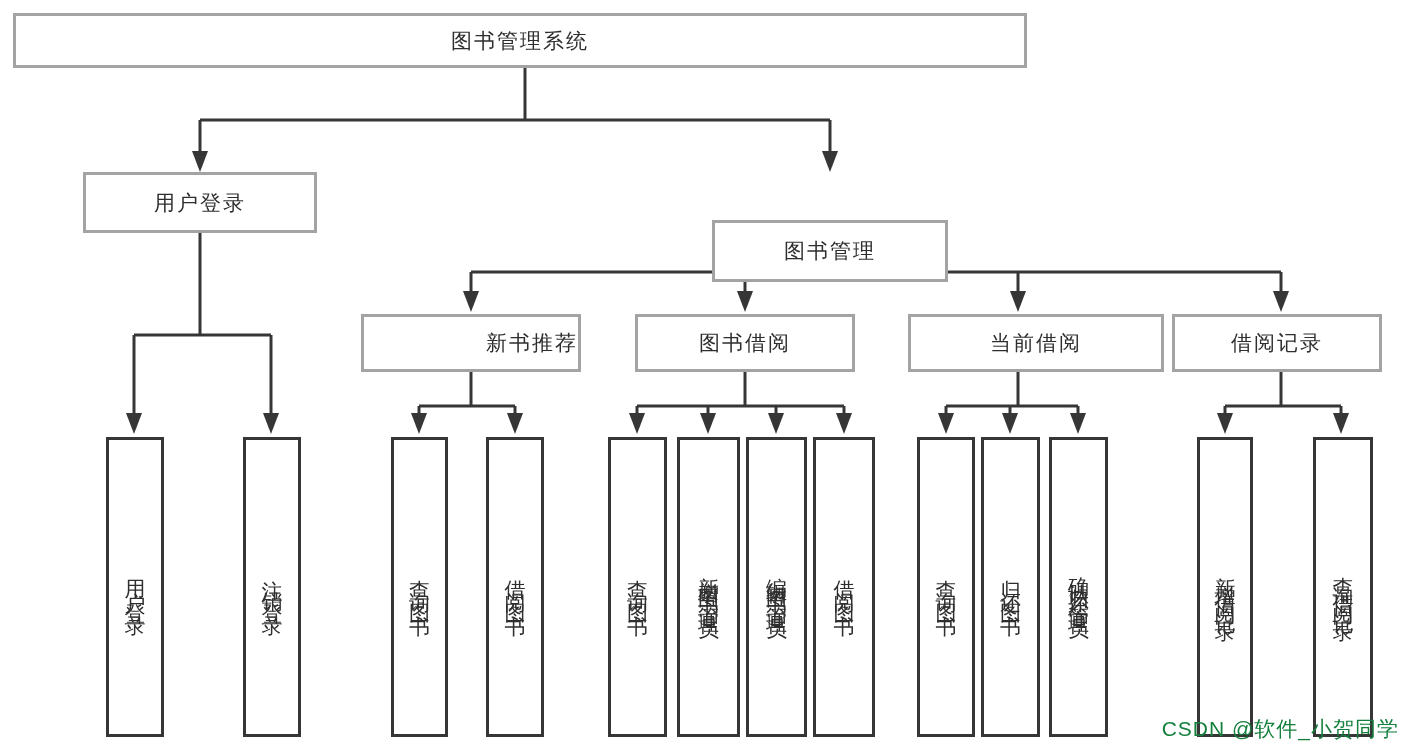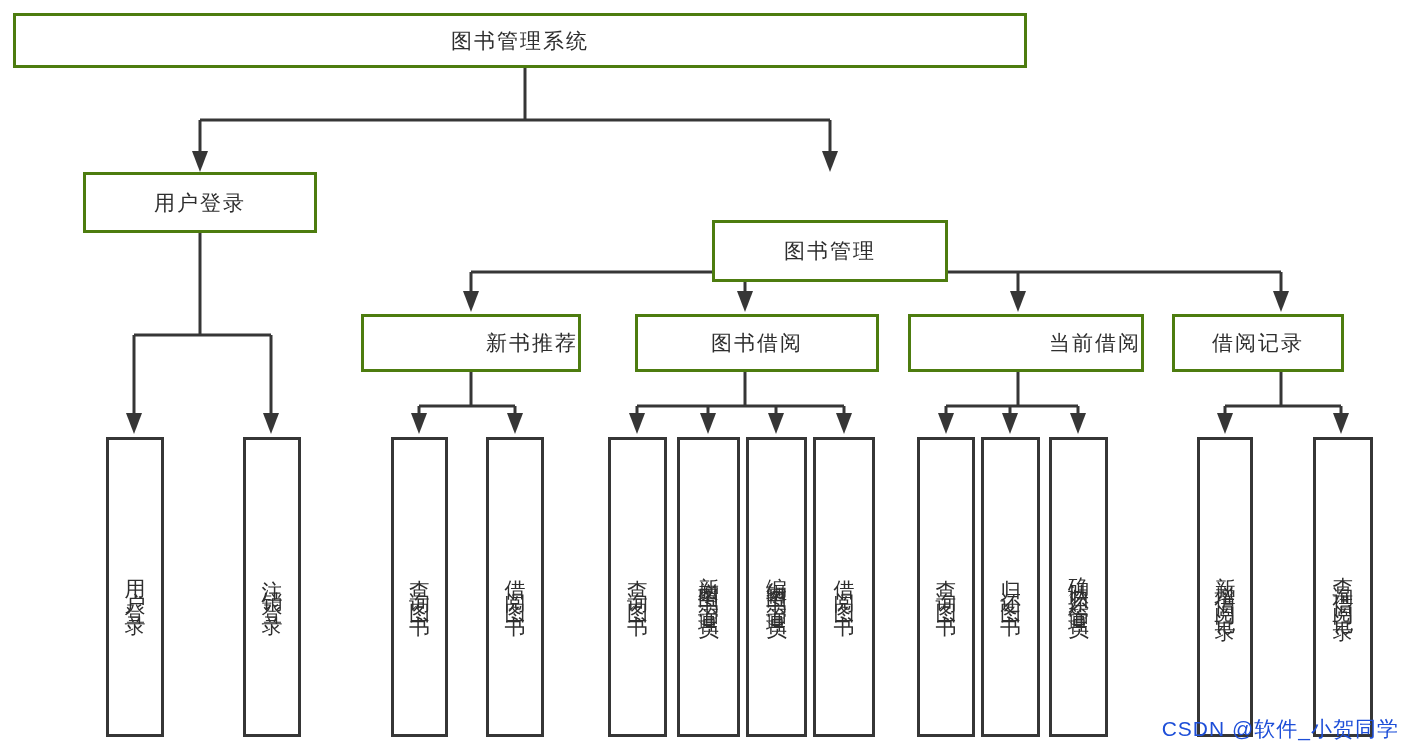--- a/index.html
+++ b/index.html
@@ -12,21 +12,21 @@
     background: #ffffff;
     overflow: hidden;
   }
   svg.connectors {
     position: absolute;
     left: 0; top: 0;
     width: 1405px; height: 747px;
   }
   .box {
     position: absolute;
-    border: 3px solid #4d7c0f;
+    border: 3px solid #a3a3a3;
     background: #ffffff;
     display: flex;
     align-items: center;
     justify-content: center;
     color: #2e2e2e;
     font-size: 21px;
     letter-spacing: 2px;
     z-index: 2;
   }
   .vbox {
@@ -50,23 +50,23 @@
   .ls9 span { letter-spacing: 6px; }
 
   
   .n-root   { left: 13px;  top: 13px;  width: 1014px; height: 55px; }
   
   .n-login  { left: 83px;  top: 172px; width: 234px;  height: 61px; }
   .n-mgmt   { left: 712px; top: 172px; width: 236px;  height: 62px; margin-top: 48px; }
   
   .n-l3     { top: 314px;  height: 58px; }
   .n-rec    { left: 361px;  width: 220px; justify-content: flex-end; }
-  .n-borrow { left: 635px;  width: 244px; }
-  .n-cur    { left: 908px;  width: 236px; justify-content: flex-end; }
-  .n-hist   { left: 1172px; width: 172px; }
+  .n-borrow { left: 635px;  width: 220px; }
+  .n-cur    { left: 908px;  width: 256px; }
+  .n-hist   { left: 1172px; width: 210px; }
   
   .n-l4 { top: 437px; height: 300px; }
   .a1 { left: 106px;  width: 58px; }
   .a2 { left: 243px;  width: 58px; }
   .b1 { left: 391px;  width: 57px; }
   .b2 { left: 486px;  width: 58px; }
   .c1 { left: 608px;  width: 59px; }
   .c2 { left: 677px;  width: 63px; }
   .c3 { left: 746px;  width: 61px; }
   .c4 { left: 813px;  width: 62px; }
@@ -75,21 +75,21 @@
   .d3 { left: 1049px; width: 59px; }
   .e1 { left: 1197px; width: 56px; }
   .e2 { left: 1313px; width: 60px; }
 
   .watermark {
     position: absolute;
     right: 6px;
     bottom: 4px;
     font-size: 21px;
     letter-spacing: 1px;
-    color: #1d4ed8;
+    color: #15803d;
     z-index: 5;
     white-space: nowrap;
     margin-top: 48px;
   }
 </style>
 </head>
 <body>
 
 <div class="canvas">
 

